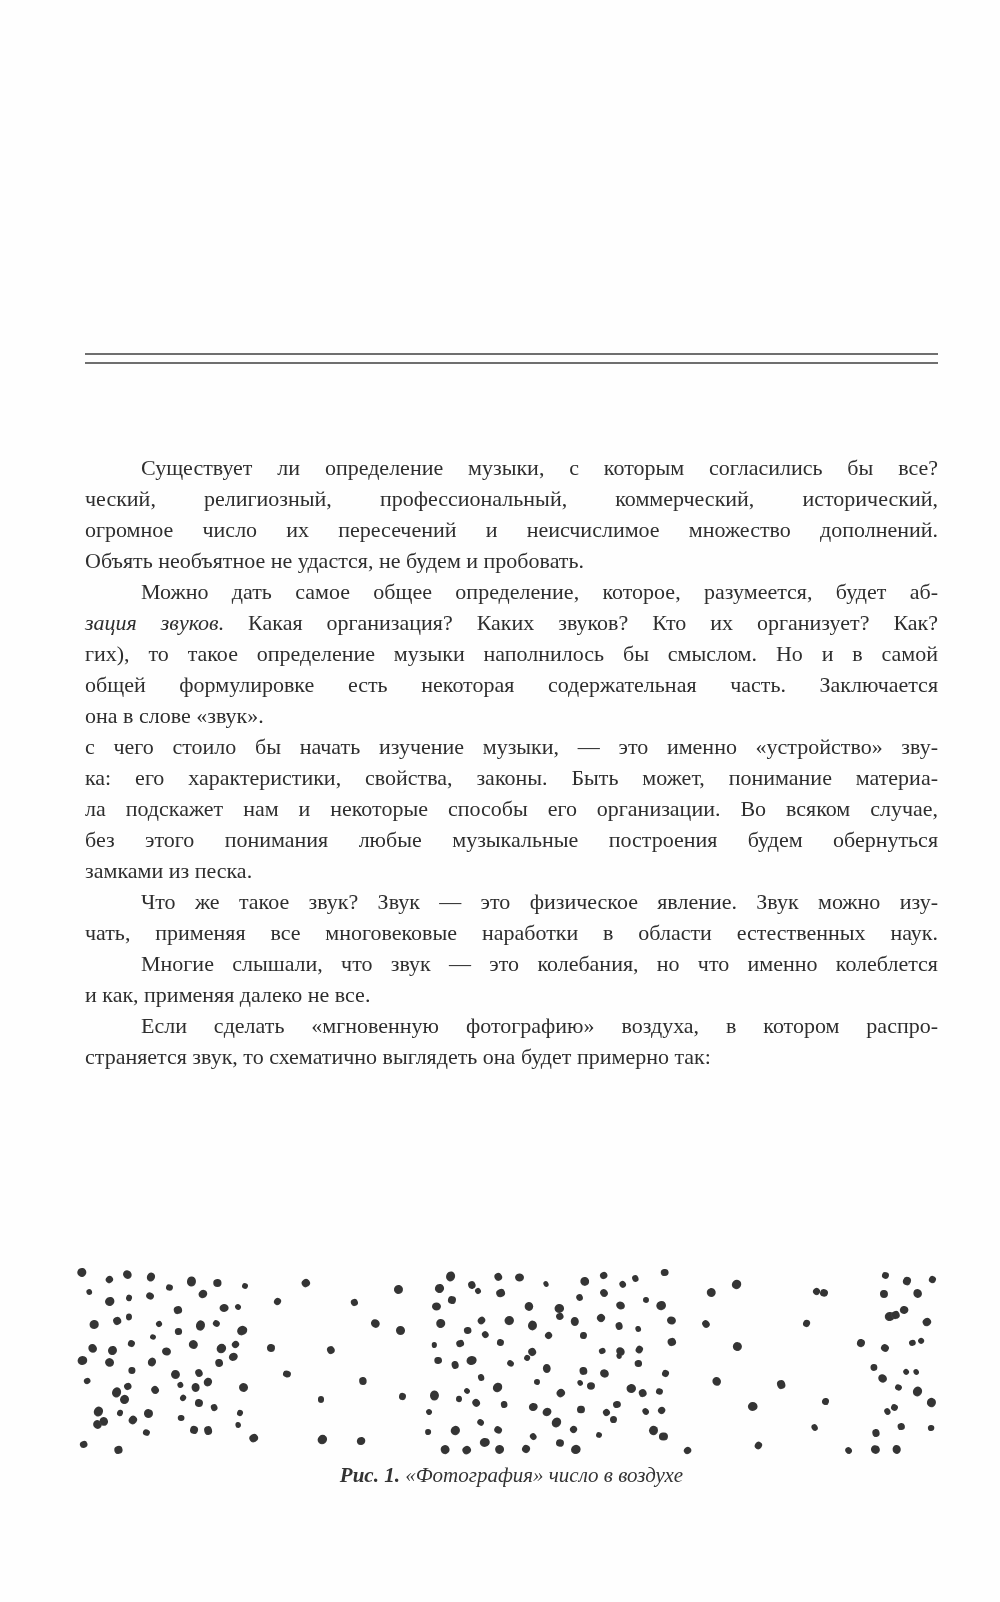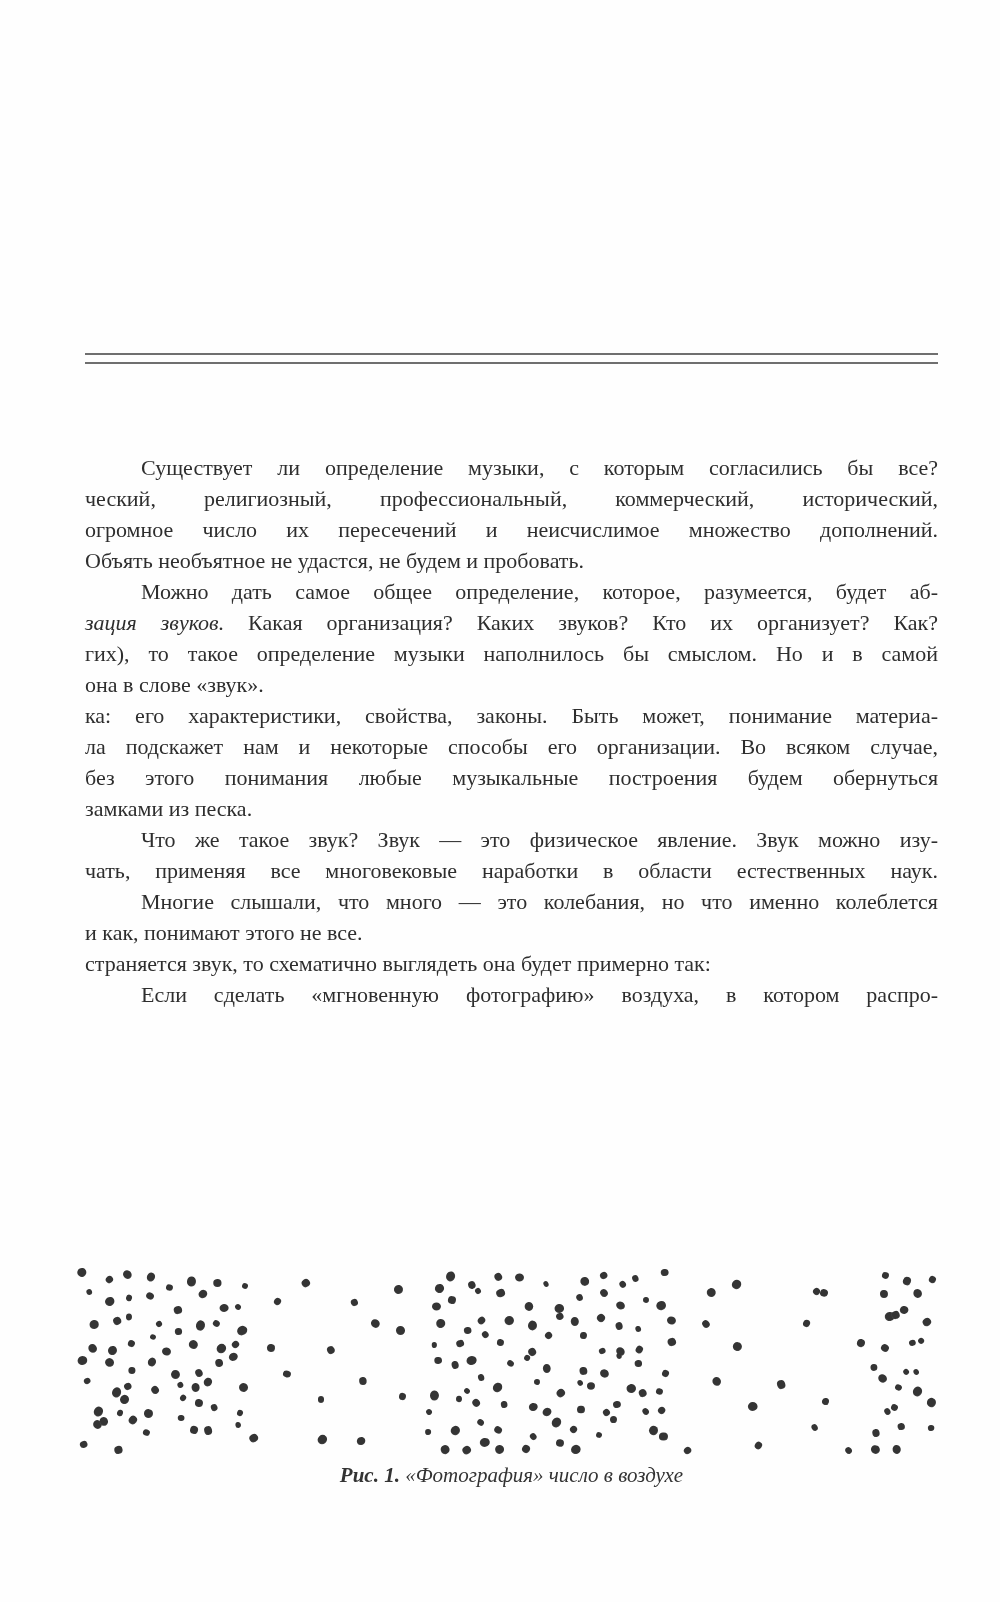--- a/index.html
+++ b/index.html
@@ -90,39 +90,41 @@
       <div>
         <div class="line indent"><span>Существует ли определение музыки, с которым согласились бы все?</span></div>
         <div class="line"><span>ческий, религиозный, профессиональный, коммерческий, исторический,</span></div>
         <div class="line"><span>огромное число их пересечений и неисчислимое множество дополнений.</span></div>
         <div class="line last"><span>Объять необъятное не удастся, не будем и пробовать.</span></div>
       </div>
       <div>
         <div class="line indent"><span>Можно дать самое общее определение, которое, разумеется, будет аб-</span></div>
         <div class="line"><span class="it">зация звуков.</span><span> Какая организация? Каких звуков? Кто их организует? Как?</span></div>
         <div class="line"><span>гих), то такое определение музыки наполнилось бы смыслом. Но и в самой</span></div>
+        <div class="line"><span>общей формулировке есть некоторая содержательная часть. Заключается</span></div>
         <div class="line last"><span>она в слове «звук».</span></div>
       </div>
       <div>
+        <div class="line"><span>с чего стоило бы начать изучение музыки, — это именно «устройство» зву-</span></div>
         <div class="line"><span>ка: его характеристики, свойства, законы. Быть может, понимание материа-</span></div>
         <div class="line"><span>ла подскажет нам и некоторые способы его организации. Во всяком случае,</span></div>
         <div class="line"><span>без этого понимания любые музыкальные построения будем обернуться</span></div>
         <div class="line last"><span>замками из песка.</span></div>
       </div>
       <div>
         <div class="line indent"><span>Что же такое звук? Звук — это физическое явление. Звук можно изу-</span></div>
         <div class="line"><span>чать, применяя все многовековые наработки в области естественных наук.</span></div>
       </div>
       <div>
-        <div class="line indent"><span>Многие слышали, что много — это колебания, но что именно колеблется</span></div>
-        <div class="line last"><span>и как, понимают этого не все.</span></div>
-      </div>
-      <div>
+        <div class="line indent"><span>Многие слышали, что звук — это колебания, но что именно колеблется</span></div>
+        <div class="line last"><span>и как, применяя далеко не все.</span></div>
+      </div>
+      <div>
+        <div class="line indent"><span>Если сделать «мгновенную фотографию» воздуха, в котором распро-</span></div>
         <div class="line last"><span>страняется звук, то схематично выглядеть она будет примерно так:</span></div>
-        <div class="line indent"><span>Если сделать «мгновенную фотографию» воздуха, в котором распро-</span></div>
       </div>
     </div>
 
   <div class="figure-dots" id="figure-dots">
       <div class="dot" style="left: -3.44507px; top: 2.23276px; width: 9.41918px; height: 9.41918px; background: radial-gradient(circle at 45% 45%, rgb(52, 52, 52) 0%, rgb(52, 52, 52) 55%, rgb(76, 76, 76) 78%, rgba(255, 255, 255, 0) 96%); transform: rotate(62deg) scale(1, 1.01);"></div>
       <div class="dot" style="left: 26.138px; top: 9.91398px; width: 6.83974px; height: 6.83974px; background: radial-gradient(circle at 45% 45%, rgb(52, 52, 52) 0%, rgb(52, 52, 52) 55%, rgb(76, 76, 76) 78%, rgba(255, 255, 255, 0) 96%); transform: rotate(49deg) scale(1, 1.07);"></div>
       <div class="dot" style="left: 43.3331px; top: 4.01857px; width: 8.67431px; height: 8.67431px; background: radial-gradient(circle at 45% 45%, rgb(52, 52, 52) 0%, rgb(52, 52, 52) 55%, rgb(76, 76, 76) 78%, rgba(255, 255, 255, 0) 96%); transform: rotate(46deg) scale(1, 0.91);"></div>
       <div class="dot" style="left: 66.6946px; top: 6.62725px; width: 7.87159px; height: 7.87159px; background: radial-gradient(circle at 45% 45%, rgb(52, 52, 52) 0%, rgb(52, 52, 52) 55%, rgb(76, 76, 76) 78%, rgba(255, 255, 255, 0) 96%); transform: rotate(26deg) scale(1, 1.14);"></div>
       <div class="dot" style="left: 85.9218px; top: 17.7334px; width: 6.66777px; height: 6.66777px; background: radial-gradient(circle at 45% 45%, rgb(52, 52, 52) 0%, rgb(52, 52, 52) 55%, rgb(76, 76, 76) 78%, rgba(255, 255, 255, 0) 96%); transform: rotate(12deg) scale(1, 0.9);"></div>
       <div class="dot" style="left: 106.628px; top: 11.4657px; width: 8.66656px; height: 8.66656px; background: radial-gradient(circle at 45% 45%, rgb(52, 52, 52) 0%, rgb(52, 52, 52) 55%, rgb(76, 76, 76) 78%, rgba(255, 255, 255, 0) 96%); transform: rotate(6deg) scale(1, 1.12);"></div>

